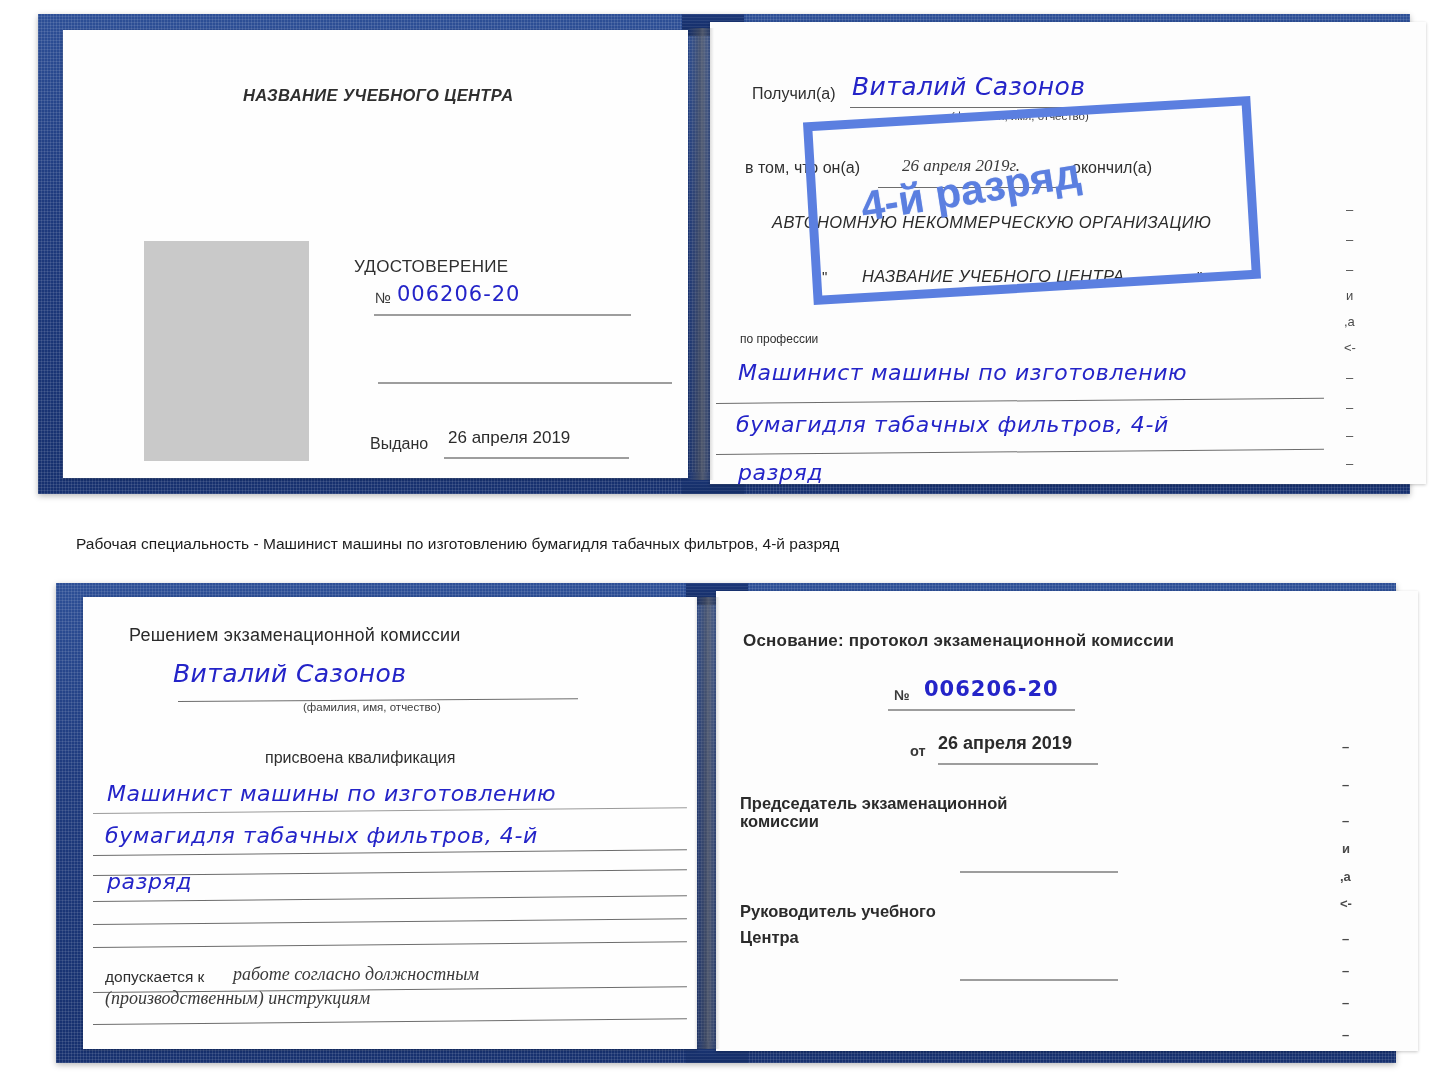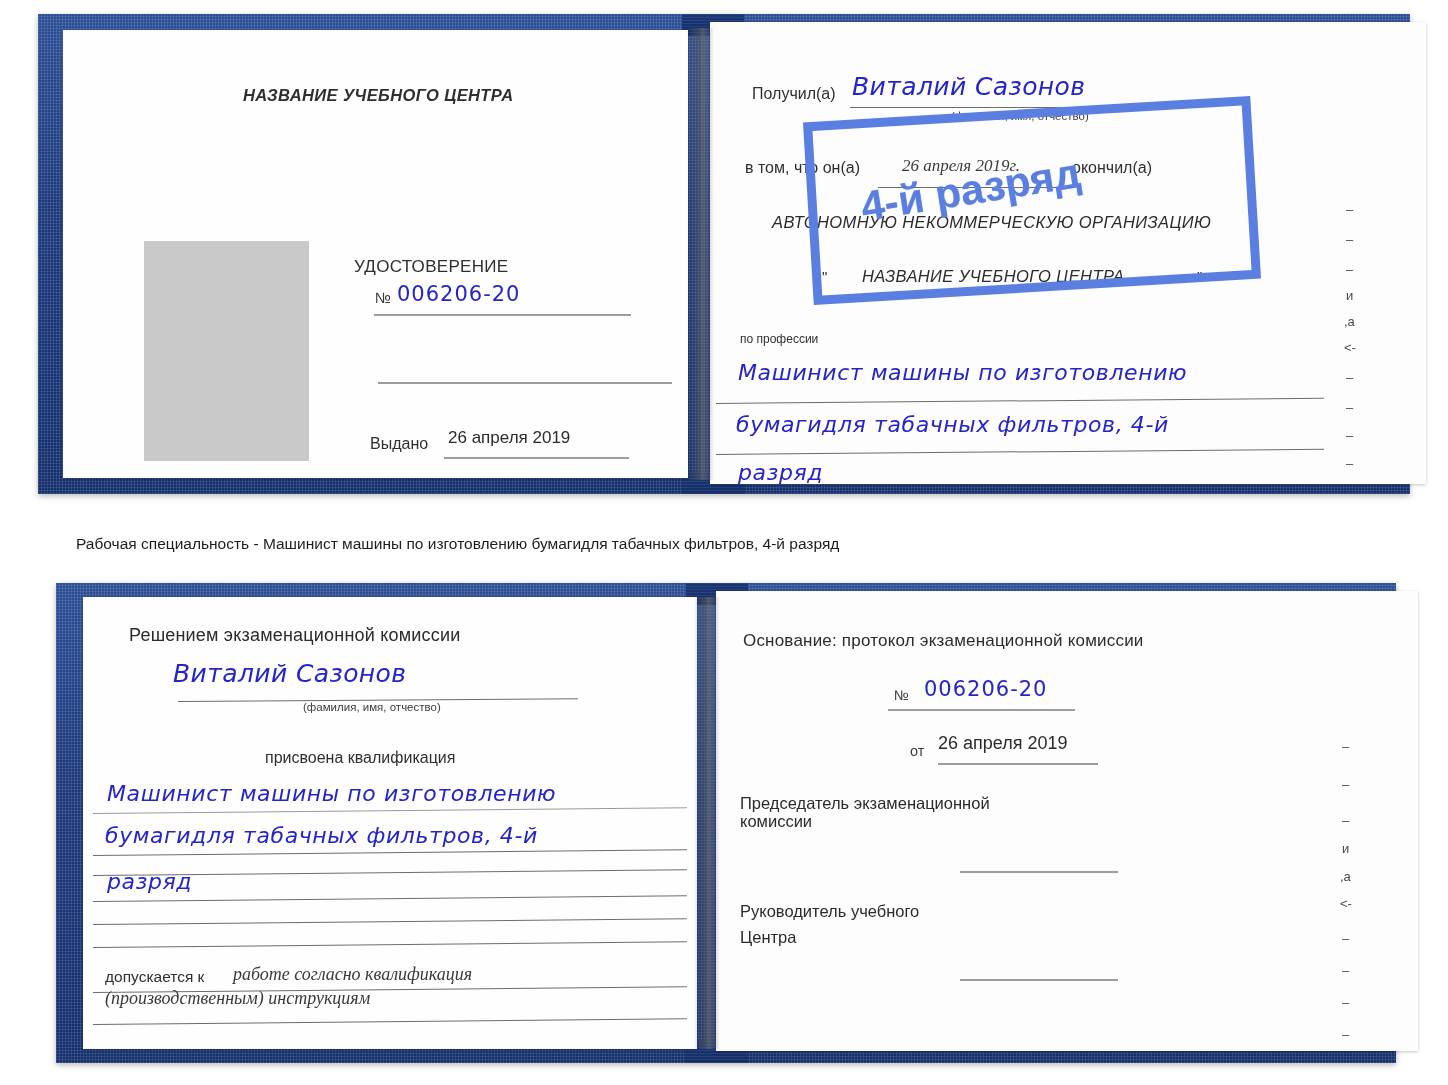--- a/index.html
+++ b/index.html
@@ -190,27 +190,27 @@
       <div class="rule dark" style="left:10px;top:258px;width:594px;transform:rotate(-0.55deg);transform-origin:left center;"></div>
 
       <div class="rule dark" style="left:10px;top:278px;width:594px;transform:rotate(-0.55deg);transform-origin:left center;"></div>
 
       <div class="t hand" style="left:24px;top:272px;font-size:22px;font-style:italic;letter-spacing:.6px;">разряд</div>
       <div class="rule dark" style="left:10px;top:304px;width:594px;transform:rotate(-0.55deg);transform-origin:left center;"></div>
       <div class="rule dark" style="left:10px;top:327px;width:594px;transform:rotate(-0.55deg);transform-origin:left center;"></div>
       <div class="rule dark" style="left:10px;top:350px;width:594px;transform:rotate(-0.55deg);transform-origin:left center;"></div>
 
       <div class="t" style="left:22px;top:371px;font-size:15.5px;color:#2f2f2f;">допускается к</div>
-      <div class="t italic-gray" style="left:150px;top:367px;font-size:18px;">работе согласно квалификация</div>
+      <div class="t italic-gray" style="left:150px;top:367px;font-size:18px;">работе согласно должностным</div>
       <div class="rule dark" style="left:10px;top:395px;width:594px;transform:rotate(-0.55deg);transform-origin:left center;"></div>
       <div class="t italic-gray" style="left:22px;top:391px;font-size:18px;">(производственным) инструкциям</div>
       <div class="rule dark" style="left:10px;top:427px;width:594px;transform:rotate(-0.55deg);transform-origin:left center;"></div>
     </div>
 
-    <div class="page inner" style="left:660px;top:8px;width:662px;height:460px;">
+    <div class="page inner" style="left:660px;top:8px;width:662px;height:460px;font-weight:bold;">
 
       <div class="t" style="left:27px;top:40px;font-size:17px;color:#2b2b2b;letter-spacing:.2px;">Основание: протокол экзаменационной комиссии</div>
 
       <div class="t" style="left:178px;top:96px;font-size:14px;color:#3a3a3a;">№</div>
       <div class="t hand" style="left:208px;top:86px;font-size:21px;letter-spacing:1px;">006206-20</div>
       <div class="rule thick" style="left:172px;top:118px;width:187px;"></div>
 
       <div class="t" style="left:194px;top:152px;font-size:14.5px;color:#3a3a3a;">от</div>
       <div class="t" style="left:222px;top:142px;font-size:18px;color:#2b2b2b;">26 апреля 2019</div>
       <div class="rule thick" style="left:222px;top:172px;width:160px;"></div>

